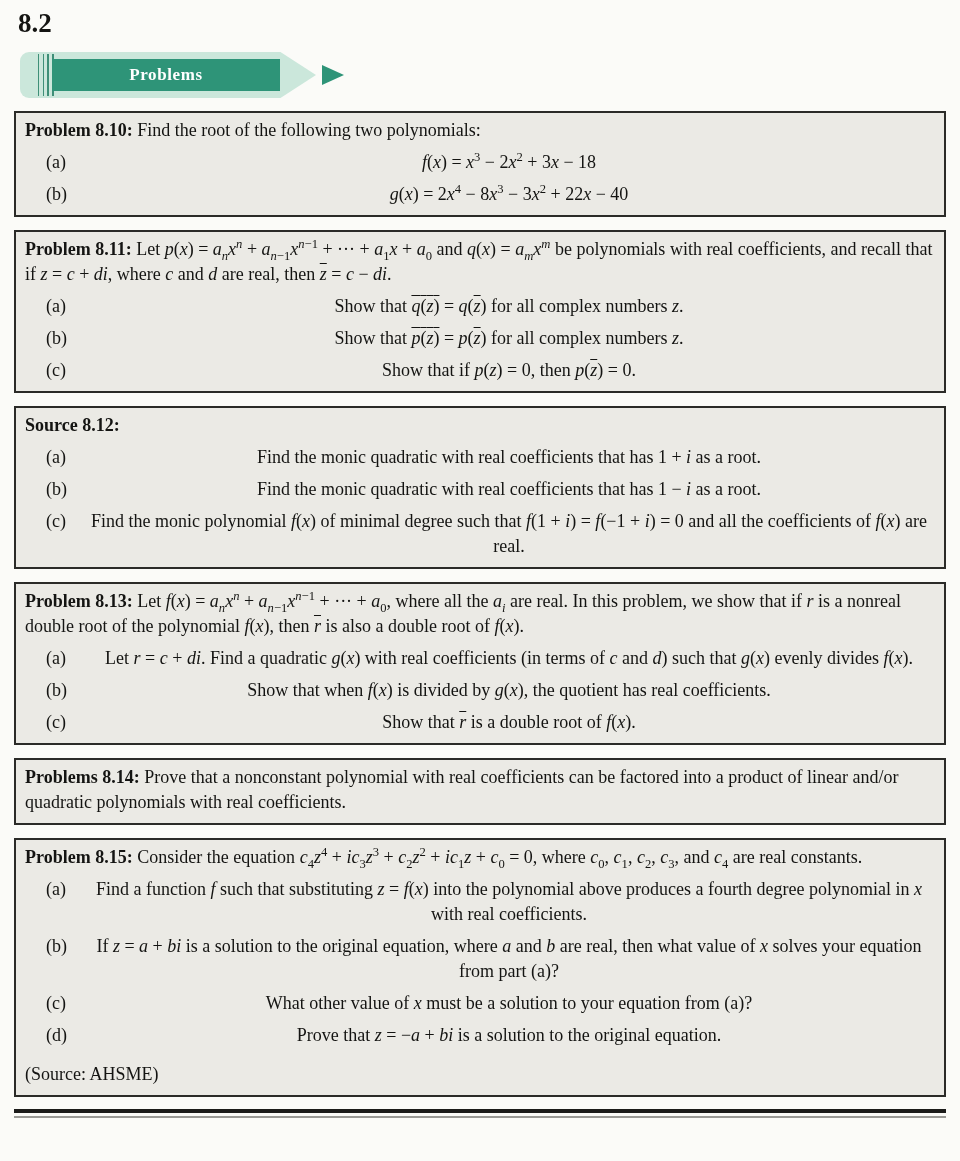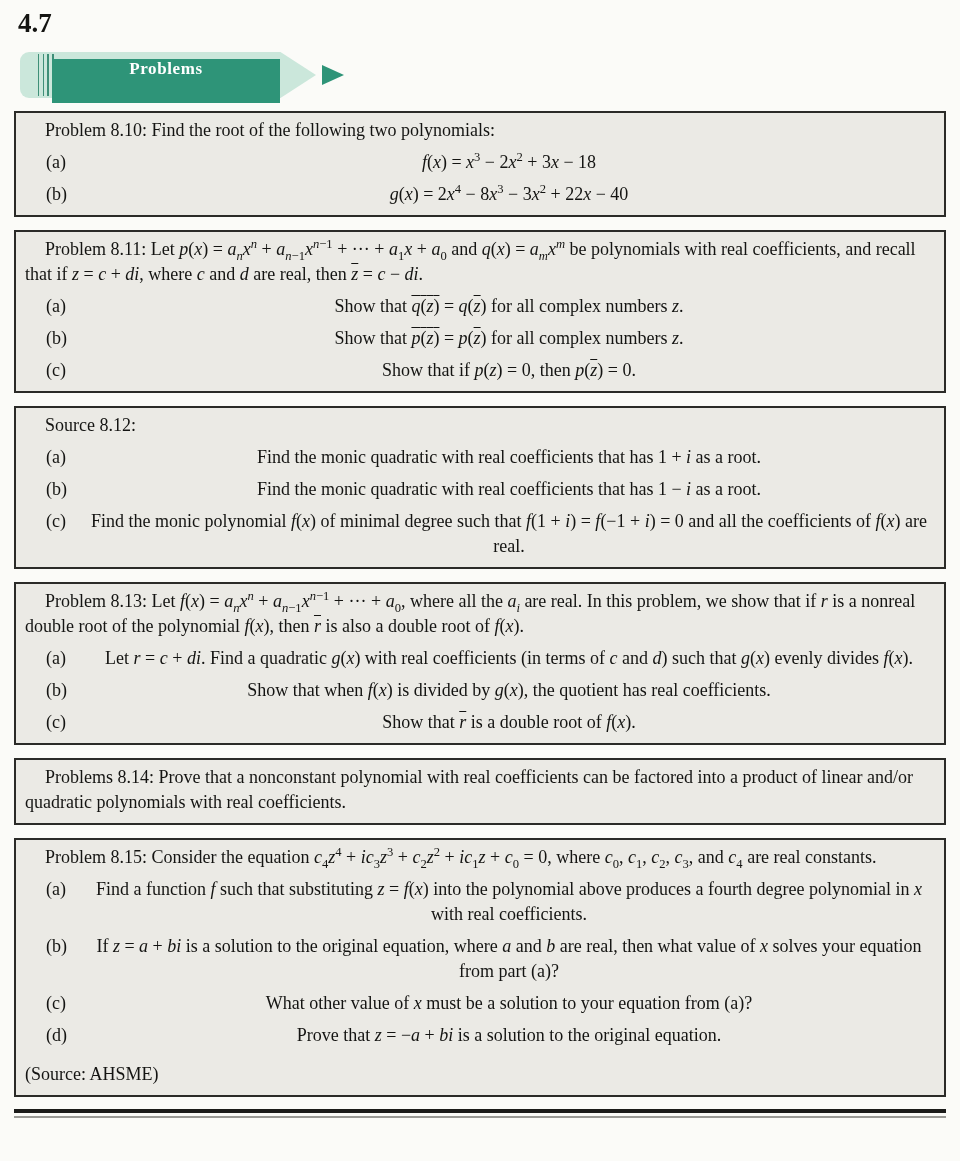--- a/index.html
+++ b/index.html
@@ -24,62 +24,62 @@
     position: absolute; left: 0; top: 0; width: 296px; height: 46px;
     background: var(--pencil_light, #cbe7db);
     border-radius: 9px 0 0 9px;
     clip-path: polygon(0 0, 88% 0, 100% 50%, 88% 100%, 0 100%);
   }
   .pencil-stripes {
     position: absolute; left: 14px; top: 2px; width: 20px; height: 42px;
     background: repeating-linear-gradient(90deg, transparent 0 3.5px, rgba(38,128,102,0.85) 3.5px 5px);
   }
   .pencil-band {
-    position: absolute; left: 32px; top: 7px; width: 228px; height: 44px;
+    position: absolute; left: 32px; top: 7px; width: 228px; height: 32px;
     background: var(--pencil_dark, #2e9478);
-    display: flex; justify-content: center;
+    display: flex; align-items: center; justify-content: center;
   }
   .band-label {
     color: #ffffff; font-weight: bold; font-size: 17px; letter-spacing: 0.6px;
   }
   .pencil-tip {
     position: absolute; left: 302px; top: 13px; width: 0; height: 0;
     border-left: 22px solid var(--pencil_dark, #2e9478);
     border-top: 10px solid transparent;
     border-bottom: 10px solid transparent;
   }
 
   
   .problem-box {
     border: 2px solid #2b2b28;
     background: var(--box_bg, #ebeae5);
     margin-top: 13px;
     padding: 5px 10px 8px 9px;
     font-size: 18px; line-height: 25px;
   }
-  .lead .plabel { font-weight: normal; margin-left: 20px; }
+  .lead .plabel { font-weight: bold; }
   .part { display: flex; margin-top: 7px; padding-left: 21px; }
   .ptag { flex: 0 0 38px; width: 38px; }
   .ptext { flex: 1; text-align: center; }
   sup, sub { font-size: 70%; line-height: 0; }
   .ol { text-decoration: overline; }
   .src { margin-top: 14px; }
 
   
   .bottom-rule { margin-top: 12px; }
   .rule-thick { height: 4px; background: #1c1c1a; }
   .rule-thin  { height: 2px; background: #9a9a96; margin-top: 3px; }
 </style>
 </head>
 <body>
 
 <div class="page">
 
   <div class="heading">
-    <span>4.7</span>
+    <span>8.2</span>
   </div>
 
   <div class="banner">
     <div class="pencil-body"></div>
     <div class="pencil-stripes"></div>
     <div class="pencil-band">
       <span class="band-label">Problems</span>
     </div>
     <div class="pencil-tip"></div>
   </div>

